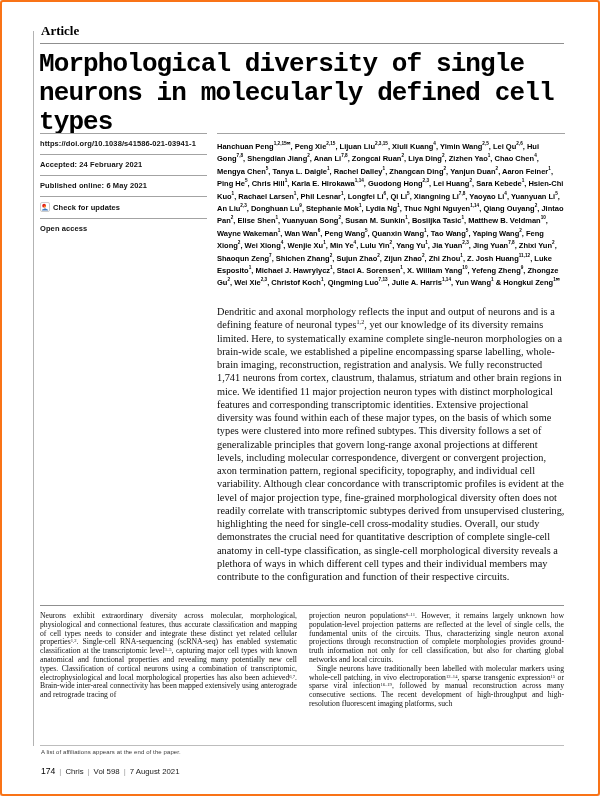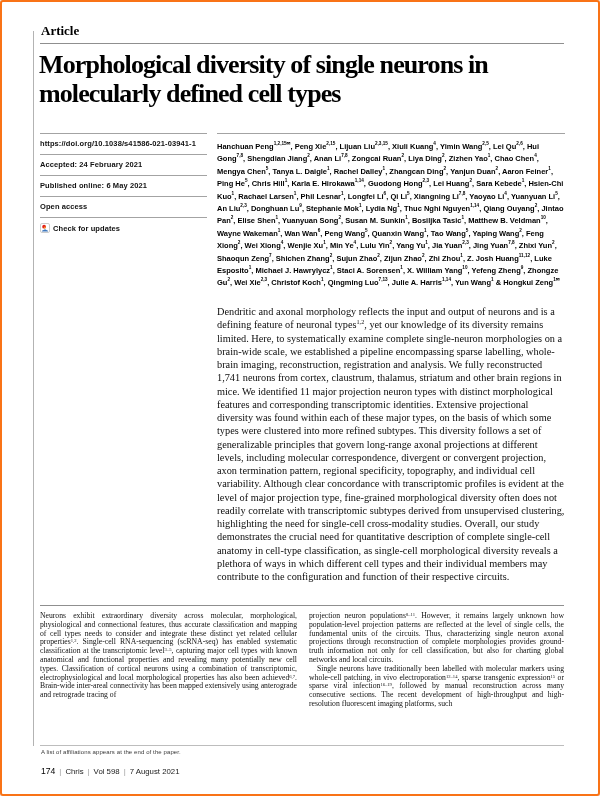--- a/index.html
+++ b/index.html
@@ -8,21 +8,21 @@
     background:#ffffff; border:2px solid #f97316; border-radius:3px;
     overflow:hidden; box-sizing:border-box;
     font-family:"Liberation Sans", sans-serif; color:#1a1a1a;
   }
   .vrule { position:absolute; left:31px; top:29px; width:1px; height:715px; background:#b3b3b3; }
 
   .kicker { position:absolute; left:39px; top:21px; font-family:"Liberation Serif", serif;
             font-weight:700; font-size:13px; color:#000; }
   .kicker-rule { position:absolute; left:38px; top:41px; width:524px; height:1px; background:#8f8f8f; }
   .title { position:absolute; left:37px; top:48px; width:526px;
-           font-family:Liberation Serif, serif; font-weight:700; font-size:26px;
+           font-family:Liberation Mono, monospace; font-weight:700; font-size:26px;
            line-height:29px; letter-spacing:-0.9px; color:#000; }
 
   .meta { position:absolute; left:38px; top:131px; width:167px; }
   .meta-entry { border-top:1px solid #a3a3a3; padding:5px 0 6px 0;
                 font-size:7.5px; font-weight:700; color:#111; letter-spacing:0.1px; }
   .meta-entry.doi { word-break:break-all; }
   .check-row { display:flex; align-items:center; gap:3px; }
   .cm-icon { width:10px; height:10px; flex:0 0 auto; }
 
   .authors { position:absolute; left:215px; top:131px; width:348px;
@@ -60,30 +60,30 @@
   <div class="vrule"></div>
 
   <div class="kicker">Article</div>
   <div class="kicker-rule"></div>
   <h1 class="title" style="margin:0;">Morphological diversity of single neurons in molecularly defined cell types</h1>
 
   <div class="meta">
     <div class="meta-entry doi">https://doi.org/10.1038/s41586-021-03941-1</div>
     <div class="meta-entry">Accepted: 24 February 2021</div>
     <div class="meta-entry">Published online: 6 May 2021</div>
-    <div class="meta-entry">Open access</div>
     <div class="meta-entry check-row">
       <svg class="cm-icon" viewBox="0 0 10 10" xmlns="http://www.w3.org/2000/svg">
         <rect x="0.5" y="0.5" width="9" height="9" rx="1.5" fill="#ffffff" stroke="#b6b6b6" stroke-width="0.7"></rect>
         <path d="M2 7.8 L5 6.3 L8 7.8 L8 8.6 L2 8.6 Z" fill="#3e77bc"></path>
         <circle cx="4.1" cy="3.7" r="1.9" fill="#e2231a"></circle>
         <path d="M5.9 3.7 A1.9 1.9 0 0 1 4.1 5.6 L4.1 3.7 Z" fill="#f9a11b"></path>
       </svg>
       <span>Check for updates</span>
     </div>
+    <div class="meta-entry">Open access</div>
   </div>
 
   <div class="authors"><span>Hanchuan Peng<sup>1,2,15✉</sup></span>, <span>Peng Xie<sup>2,15</sup></span>, <span>Lijuan Liu<sup>2,3,15</sup></span>, <span>Xiuli Kuang<sup>4</sup></span>, <span>Yimin Wang<sup>2,5</sup></span>, <span>Lei Qu<sup>2,6</sup></span>, <span>Hui Gong<sup>7,8</sup></span>, <span>Shengdian Jiang<sup>2</sup></span>, <span>Anan Li<sup>7,8</sup></span>, <span>Zongcai Ruan<sup>2</sup></span>, <span>Liya Ding<sup>2</sup></span>, <span>Zizhen Yao<sup>1</sup></span>, <span>Chao Chen<sup>4</sup></span>, <span>Mengya Chen<sup>5</sup></span>, <span>Tanya L. Daigle<sup>1</sup></span>, <span>Rachel Dalley<sup>1</sup></span>, <span>Zhangcan Ding<sup>2</sup></span>, <span>Yanjun Duan<sup>2</sup></span>, <span>Aaron Feiner<sup>1</sup></span>, <span>Ping He<sup>5</sup></span>, <span>Chris Hill<sup>1</sup></span>, <span>Karla E. Hirokawa<sup>1,14</sup></span>, <span>Guodong Hong<sup>2,3</sup></span>, <span>Lei Huang<sup>2</sup></span>, <span>Sara Kebede<sup>1</sup></span>, <span>Hsien-Chi Kuo<sup>1</sup></span>, <span>Rachael Larsen<sup>1</sup></span>, <span>Phil Lesnar<sup>1</sup></span>, <span>Longfei Li<sup>6</sup></span>, <span>Qi Li<sup>5</sup></span>, <span>Xiangning Li<sup>7,8</sup></span>, <span>Yaoyao Li<sup>4</sup></span>, <span>Yuanyuan Li<sup>5</sup></span>, <span>An Liu<sup>2,3</sup></span>, <span>Donghuan Lu<sup>9</sup></span>, <span>Stephanie Mok<sup>1</sup></span>, <span>Lydia Ng<sup>1</sup></span>, <span>Thuc Nghi Nguyen<sup>1,14</sup></span>, <span>Qiang Ouyang<sup>2</sup></span>, <span>Jintao Pan<sup>2</sup></span>, <span>Elise Shen<sup>1</sup></span>, <span>Yuanyuan Song<sup>2</sup></span>, <span>Susan M. Sunkin<sup>1</sup></span>, <span>Bosiljka Tasic<sup>1</sup></span>, <span>Matthew B. Veldman<sup>10</sup></span>, <span>Wayne Wakeman<sup>1</sup></span>, <span>Wan Wan<sup>6</sup></span>, <span>Peng Wang<sup>5</sup></span>, <span>Quanxin Wang<sup>1</sup></span>, <span>Tao Wang<sup>5</sup></span>, <span>Yaping Wang<sup>2</sup></span>, <span>Feng Xiong<sup>2</sup></span>, <span>Wei Xiong<sup>4</sup></span>, <span>Wenjie Xu<sup>1</sup></span>, <span>Min Ye<sup>4</sup></span>, <span>Lulu Yin<sup>2</sup></span>, <span>Yang Yu<sup>1</sup></span>, <span>Jia Yuan<sup>2,3</sup></span>, <span>Jing Yuan<sup>7,8</sup></span>, <span>Zhixi Yun<sup>2</sup></span>, <span>Shaoqun Zeng<sup>7</sup></span>, <span>Shichen Zhang<sup>2</sup></span>, <span>Sujun Zhao<sup>2</sup></span>, <span>Zijun Zhao<sup>2</sup></span>, <span>Zhi Zhou<sup>1</sup></span>, <span>Z. Josh Huang<sup>11,12</sup></span>, <span>Luke Esposito<sup>1</sup></span>, <span>Michael J. Hawrylycz<sup>1</sup></span>, <span>Staci A. Sorensen<sup>1</sup></span>, <span>X. William Yang<sup>10</sup></span>, <span>Yefeng Zheng<sup>9</sup></span>, <span>Zhongze Gu<sup>2</sup></span>, <span>Wei Xie<sup>2,3</sup></span>, <span>Christof Koch<sup>1</sup></span>, <span>Qingming Luo<sup>7,13</sup></span>, <span>Julie A. Harris<sup>1,14</sup></span>, <span>Yun Wang<sup>1</sup></span> &amp; <span>Hongkui Zeng<sup>1✉</sup></span></div>
 
   <div class="abstract">Dendritic and axonal morphology reflects the input and output of neurons and is a defining feature of neuronal types<sup>1,2</sup>, yet our knowledge of its diversity remains limited. Here, to systematically examine complete single-neuron morphologies on a brain-wide scale, we established a pipeline encompassing sparse labelling, whole-brain imaging, reconstruction, registration and analysis. We fully reconstructed 1,741 neurons from cortex, claustrum, thalamus, striatum and other brain regions in mice. We identified 11 major projection neuron types with distinct morphological features and corresponding transcriptomic identities. Extensive projectional diversity was found within each of these major types, on the basis of which some types were clustered into more refined subtypes. This diversity follows a set of generalizable principles that govern long-range axonal projections at different levels, including molecular correspondence, divergent or convergent projection, axon termination pattern, regional specificity, topography, and individual cell variability. Although clear concordance with transcriptomic profiles is evident at the level of major projection type, fine-grained morphological diversity often does not readily correlate with transcriptomic subtypes derived from unsupervised clustering, highlighting the need for single-cell cross-modality studies. Overall, our study demonstrates the crucial need for quantitative description of complete single-cell anatomy in cell-type classification, as single-cell morphological diversity reveals a plethora of ways in which different cell types and their individual members may contribute to the configuration and function of their respective circuits.</div>
 
   <div class="section-rule"></div>
 
   <div class="bodycol col-left">
     <p>Neurons exhibit extraordinary diversity across molecular, morphological, physiological and connectional features, thus accurate classification and mapping of cell types needs to consider and integrate these distinct yet related cellular properties<sup>1,2</sup>. Single-cell RNA-sequencing (scRNA-seq) has enabled systematic classification at the transcriptomic level<sup>3–5</sup>, capturing major cell types with known anatomical and functional properties and revealing many potentially new cell types. Classification of cortical neurons using a combination of transcriptomic, electrophysiological and local morphological properties has also been achieved<sup>6,7</sup>. Brain-wide inter-areal connectivity has been mapped extensively using anterograde and retrograde tracing of</p>

